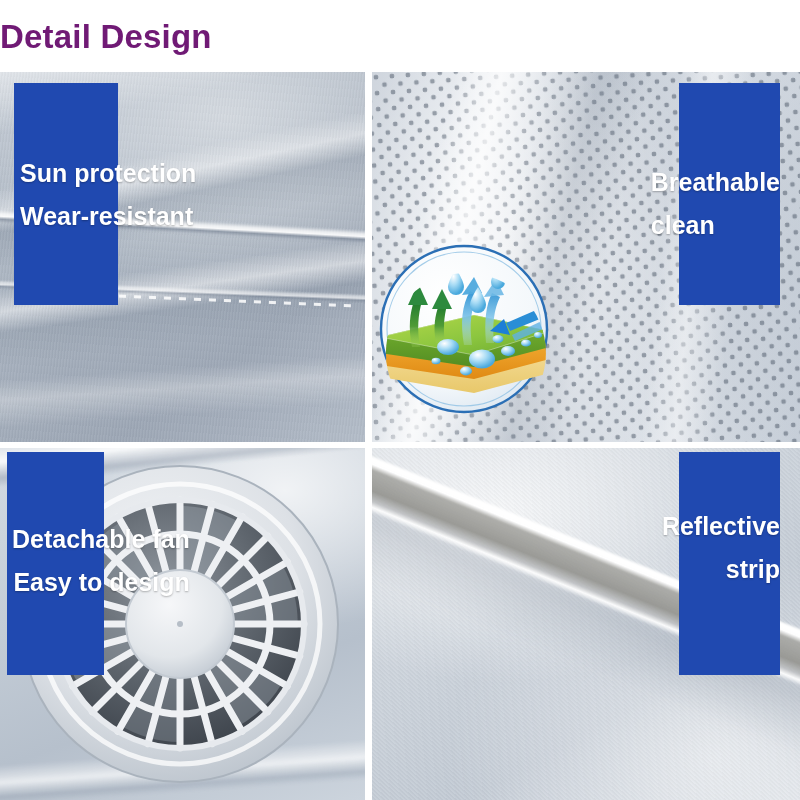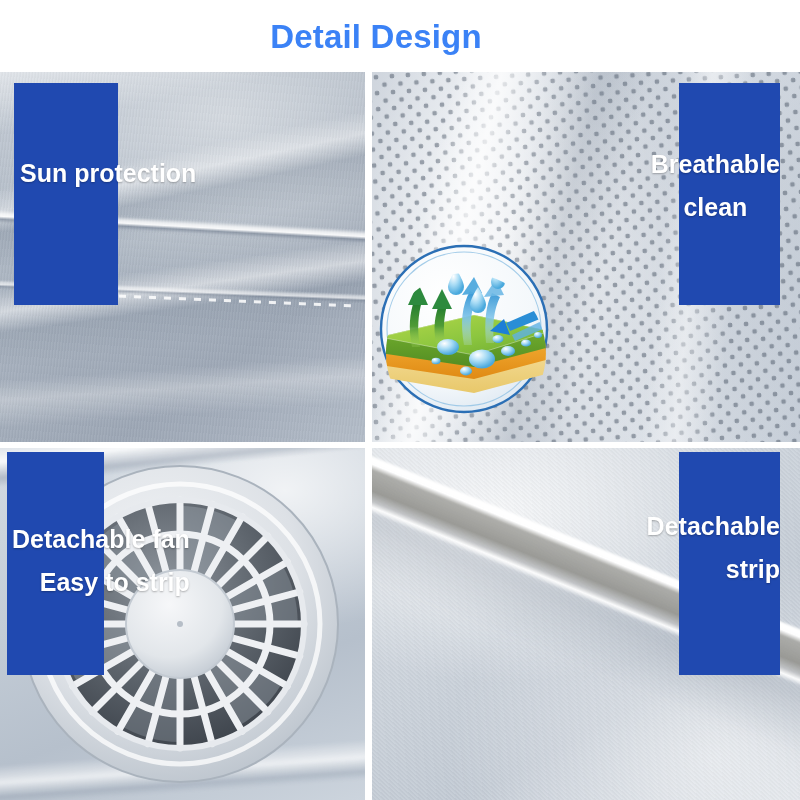--- a/index.html
+++ b/index.html
@@ -20,25 +20,25 @@
     height: 800px;
     background: #ffffff;
   }
 
   
   #title {
     position: absolute;
     left: 0;
     top: 18px;
     width: 752px;
-    text-align: center;
+    text-align: left;
     font-size: 33px;
     font-weight: bold;
     letter-spacing: 0.2px;
-    color: #3b82f6;
+    color: #701a75;
   }
 
   
   .panel {
     position: absolute;
     overflow: hidden;
   }
   #panel-sun        { left: 0;    top: 72px;  width: 365px; height: 370px; }
   #panel-mesh       { left: 372px;top: 72px;  width: 428px; height: 370px; }
   #panel-fan        { left: 0;    top: 448px; width: 365px; height: 352px; }
@@ -283,21 +283,21 @@
     position: absolute;
     color: #ffffff;
     font-weight: bold;
     font-size: 25px;
     line-height: 43px;
     white-space: nowrap;
     text-shadow: 0 1px 2px rgba(0,0,0,0.28);
   }
   #txt-sun        { left: 20px;  top: 152px; text-align: left; }
   #txt-fan        { left: 12px;  top: 518px; text-align: right; }
-  #txt-mesh       { right: 20px; top: 143px; text-align: center; }
+  #txt-mesh       { right: 20px; top: 161px; text-align: left; }
   #txt-reflective { right: 20px; top: 505px; text-align: right; }
   .label-text div { display: block; }
 </style>
 </head>
 <body>
 
 <div id="page">
 
   <div id="title">Detail Design</div>
 
@@ -493,30 +493,31 @@
     </g>
   </svg>
 
   <div class="label-box" id="box-sun"></div>
   <div class="label-box" id="box-mesh"></div>
   <div class="label-box" id="box-fan"></div>
   <div class="label-box" id="box-reflective"></div>
 
   <div class="label-text" id="txt-sun">
     <div>Sun protection</div>
+    <div>Wear-resistant</div>
   </div>
 
   <div class="label-text" id="txt-mesh">
     <div>Breathable</div>
     <div>clean</div>
   </div>
 
   <div class="label-text" id="txt-fan">
     <div>Detachable fan</div>
-    <div>Easy to strip</div>
+    <div>Easy to design</div>
   </div>
 
   <div class="label-text" id="txt-reflective">
-    <div>Detachable</div>
+    <div>Reflective</div>
     <div>strip</div>
   </div>
 
 </div>
 
 </body></html>

